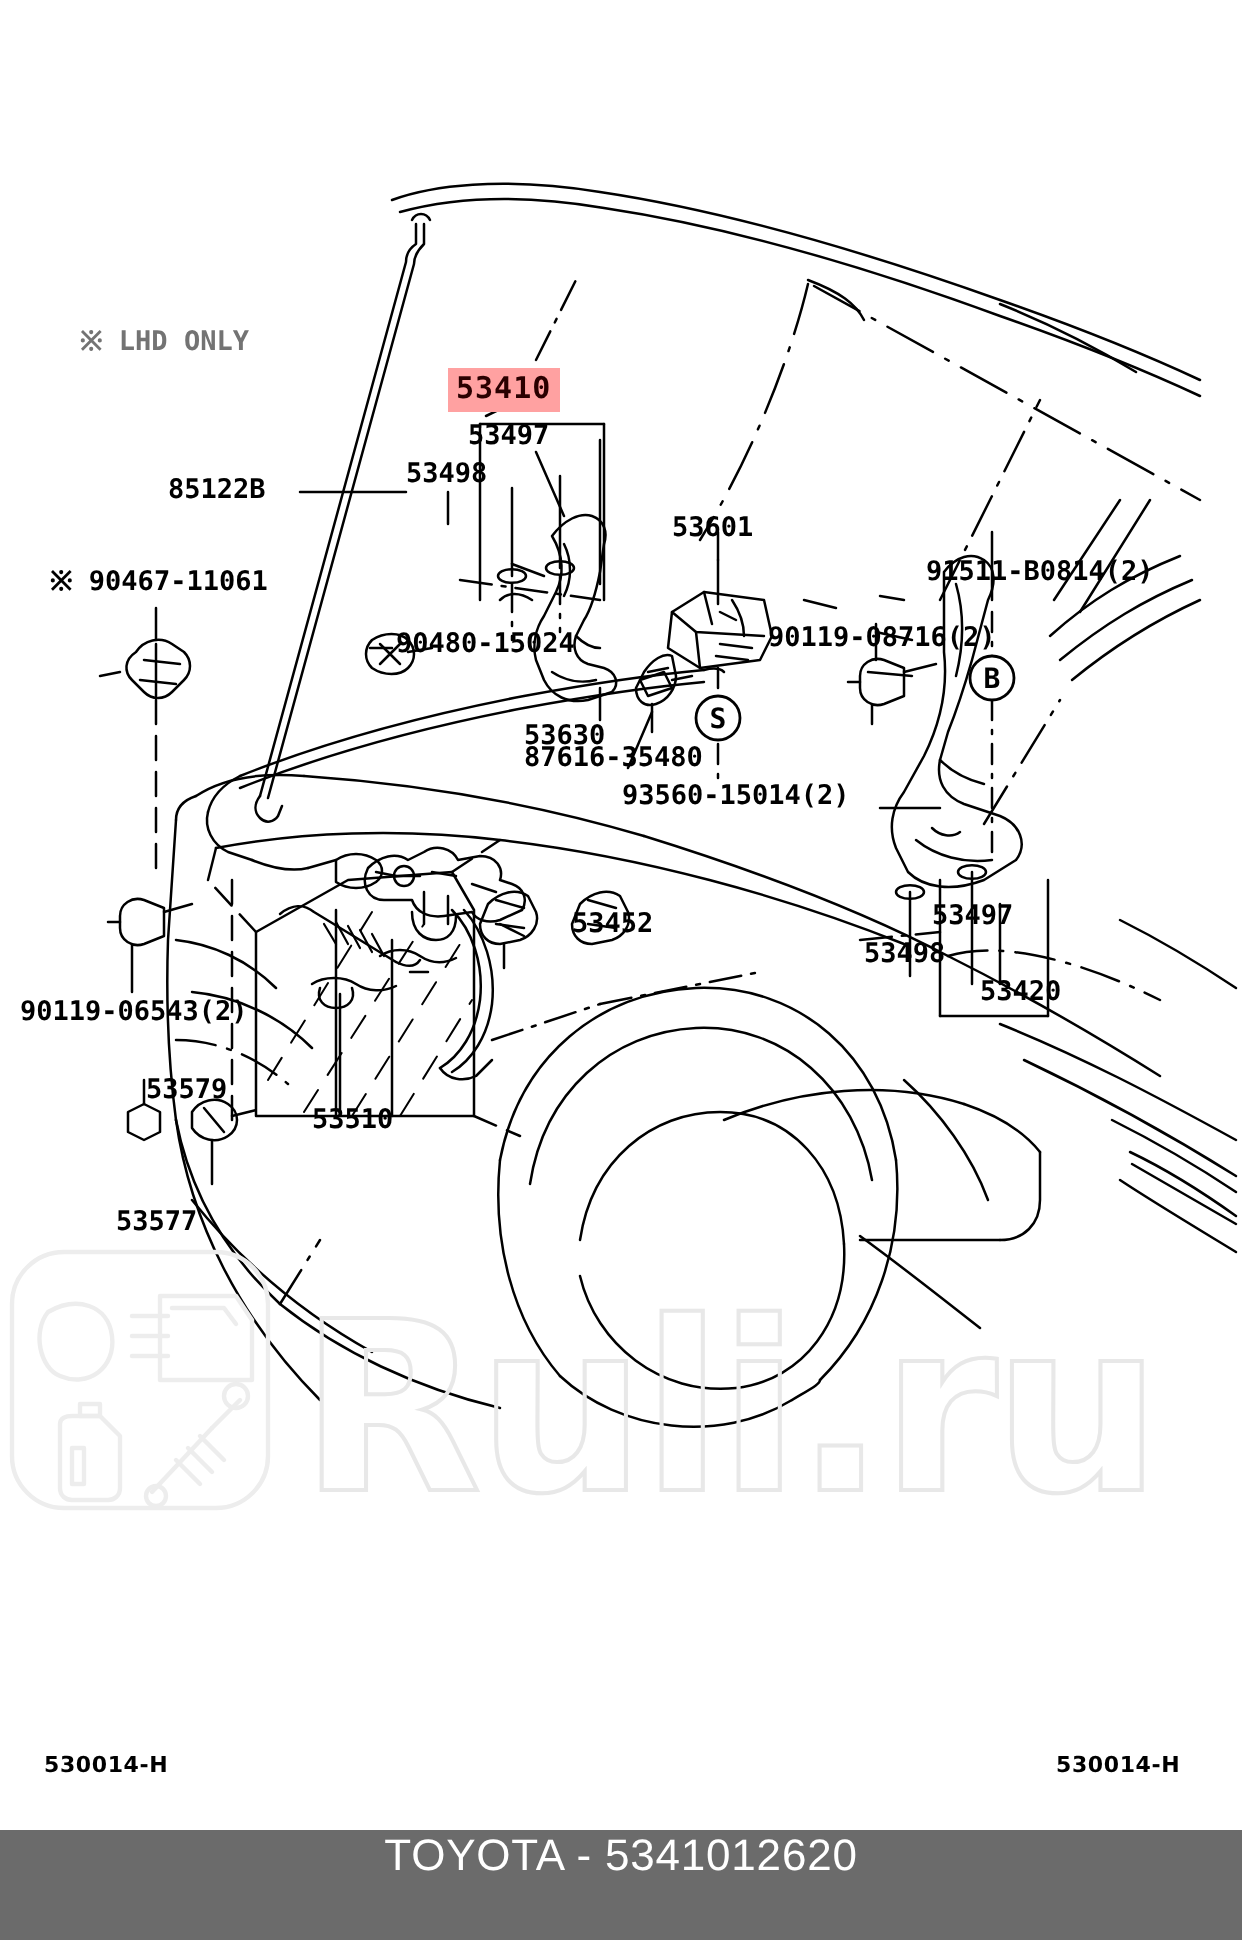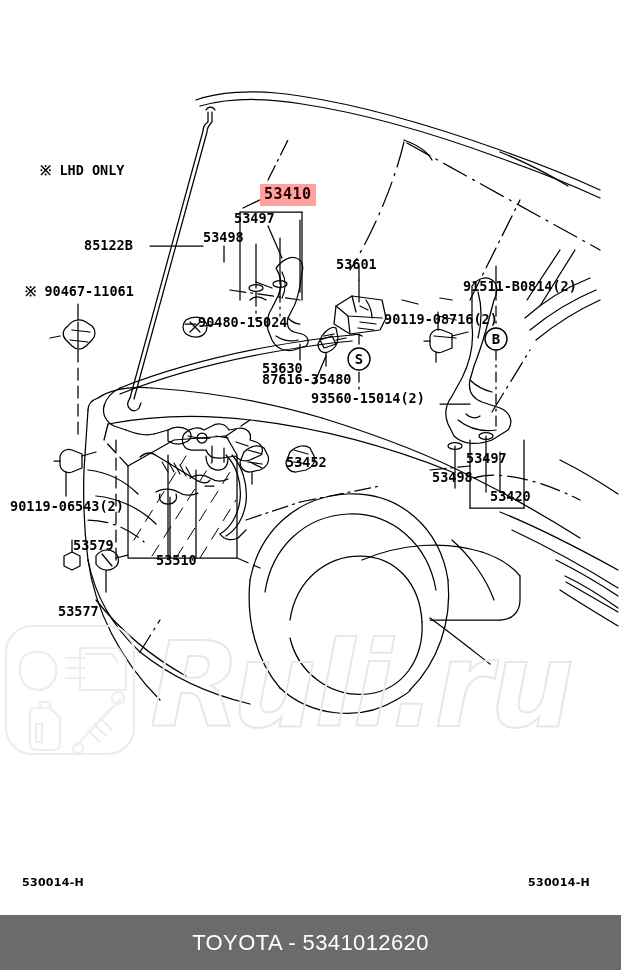--- a/index.html
+++ b/index.html
@@ -12,30 +12,29 @@
     position:relative;
   }
   #page{position:relative;width:621px;height:970px;background:#fff;overflow:hidden;}
 
   
   #drawing{position:absolute;left:0;top:0;width:621px;height:910px;}
 
   
   #watermark{position:absolute;left:0;top:612px;width:621px;height:160px;pointer-events:none;}
   #wm-text{
-    position:absolute;left:150px;top:626px;
+    position:absolute;left:150px;top:645px;
     font-family:"DejaVu Sans", sans-serif;
     font-size:118px;font-weight:700;letter-spacing:-2px;
     color:transparent;
     -webkit-text-stroke:2px #e8e8e8;
     text-stroke:2px #e8e8e8;
     white-space:nowrap;
     pointer-events:none;
     line-height:1;
-    font-style:italic;
   }
 
   
   .lbl{
     position:absolute;
     font-family:"DejaVu Sans Mono", monospace;
     font-size:13.5px;
     font-weight:700;
     color:#000;
     white-space:nowrap;
@@ -45,38 +44,38 @@
   .lbl.hl{
     background:#ffa1a1;
     color:#2a0000;
     padding:3px 4px 4px 4px;
     font-size:15px;
     letter-spacing:.5px;
   }
   .note{
     position:absolute;
     font-family:"DejaVu Sans Mono", monospace;
-    font-size:13.5px;font-weight:700;color:#000000;white-space:nowrap;
+    font-size:13.5px;font-weight:700;color:#737373;white-space:nowrap;
   }
 
   
   .corner{
     position:absolute;
     font-family:"DejaVu Sans", sans-serif;
     font-size:11px;font-weight:700;color:#000;white-space:nowrap;
     letter-spacing:.3px;
   }
   #code-left{left:22px;top:876px;}
   #code-right{left:528px;top:876px;}
 
   
   #footer{
     position:absolute;left:0;top:915px;width:621px;height:56px;
     background:#6b6b6b;
-    display:flex;align-items:center;justify-content:center;
+    display:flex;justify-content:center;
     gap:34px;
   }
   #footer span{
     font-family:"Liberation Sans", sans-serif;
     font-size:22px;color:#ffffff;letter-spacing:.4px;white-space:nowrap;
   }
 </style>
 </head>
 <body>
 
@@ -379,21 +378,21 @@
       <path d="M106,102 L120,88"></path>
       <circle cx="118" cy="86" r="6"></circle>
       <circle cx="78" cy="136" r="5"></circle>
       <path d="M88,118 L100,130 M94,112 L106,124 M100,106 L112,118"></path>
     </g>
   </svg>
   <div id="wm-text">Ruli.ru</div>
 
   <div class="note" id="n-lhd" style="left:40px;top:161px;">※ LHD ONLY</div>
 
-  <div class="lbl hl" style="left:224px;top:184px;margin-left:36px;">53410</div>
+  <div class="lbl hl" style="left:224px;top:184px;">53410</div>
 
   <div class="lbl" style="left:234px;top:212px;">53497</div>
 
   <div class="lbl" style="left:203px;top:231px;">53498</div>
 
   <div class="lbl" style="left:84px;top:239px;">85122B</div>
 
   <div class="lbl" style="left:25px;top:285px;text-align:center;">※ 90467-11061</div>
 
   <div class="lbl" style="left:198px;top:316px;">90480-15024</div>

